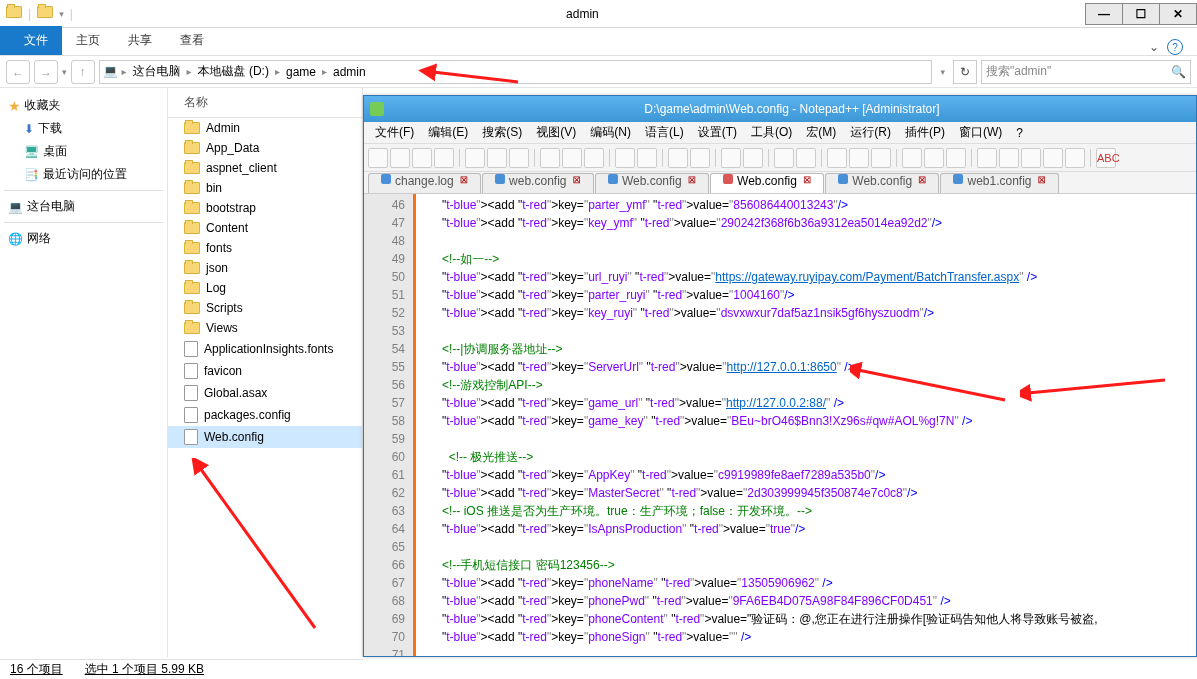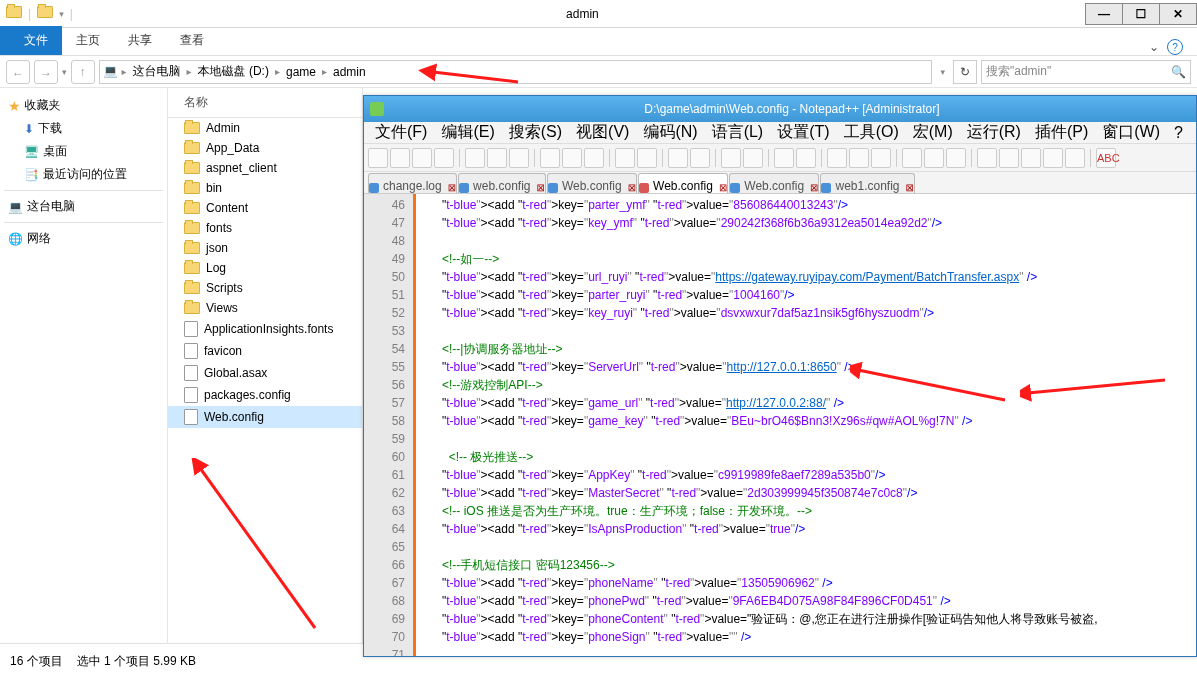--- a/index.html
+++ b/index.html
@@ -43,42 +43,42 @@
   .folder-icon::before{content:""; position:absolute; top:-3px; left:0; width:6px; height:3px; background:#f8d673; border:1px solid #d9b23a; border-bottom:0; border-radius:1px 1px 0 0;}
   .file-icon{ width:14px; height:16px; background:#fff; border:1px solid #999; display:inline-block; border-radius:1px;}
   
   svg.arrow{ position:absolute; pointer-events:none;}
   
   
   .npp { position:absolute; left:363px; top:95px; width:834px; height:562px; border:1px solid #2e77b6; background:#fff; box-shadow:0 0 4px rgba(0,0,0,.2);}
   .npp-title{ height:26px; background:#4aa3df; background:linear-gradient(#5bb3ee,#3d97d6); color:#fff; display:flex; align-items:center; padding:0 6px; gap:10px;}
   .npp-title .t{ flex:1; font-size:12px; text-align:center; color:#fff;}
   .npp-menu{ height:22px; background:#f4f4f4; border-bottom:1px solid #ddd; display:flex; align-items:center; padding:0 4px;}
-  .npp-menu span{ padding:0 7px; font-size:16px;}
+  .npp-menu span{ padding:0 7px; font-size:12px;}
   .npp-toolbar{ height:28px; background:#f4f4f4; border-bottom:1px solid #ddd; display:flex; align-items:center; padding:0 4px; gap:2px;}
   .tb-btn{ width:20px; height:20px; border:1px solid #ccc; background:#fafafa; border-radius:2px;}
   .tb-sep{ width:1px; height:18px; background:#ccc; margin:0 3px;}
   .npp-tabs{ height:22px; background:#f4f4f4; display:flex; align-items:flex-end; padding:0 4px; gap:0px; border-bottom:1px solid #ccc;}
-  .npp-tab{ height:20px; padding:0 0; border:1px solid #bbb; border-bottom:0; background:#eee; display:flex; align-items:flex-end; gap:4px; font-family:"SimSun",monospace; font-size:11px; color:#555; border-radius:3px 3px 0 0; margin-right:1px;}
+  .npp-tab{ height:20px; padding:0 12px; border:1px solid #bbb; border-bottom:0; background:#eee; display:flex; align-items:flex-start; gap:4px; font-family:"SimSun",monospace; font-size:11px; color:#555; border-radius:3px 3px 0 0; margin-right:1px;}
   .npp-tab.active{ background:#fff; color:#000;}
   .dot{ width:10px; height:10px; border-radius:2px; background:#3b8; display:inline-block;}
   .dot.blue{ background:#4a90d9;}
   .dot.red{ background:#d95757;}
   .tab-x{ color:#a00; font-size:10px; margin-left:2px;}
   
   .editor{ display:flex; height:calc(100% - 26px - 22px - 28px - 22px); font-family:"SimSun","Courier New",monospace; font-size:13px; overflow:hidden;}
   .gutter{ width:52px; background:#e8e8e8; text-align:right; padding:2px 8px 2px 2px; color:#808080; border-right:3px solid #f97316; white-space:pre; line-height:18px;}
   .code{ flex:1; padding:2px 6px; white-space:pre; line-height:18px; overflow:hidden;}
   .code .t-blue{ color:#0000ff;}
   .code .t-purple{ color:#8000ff;}
   .code .t-str{ color:#808080;}
   .code .t-green{ color:#008000;}
   .code .t-link{ color:#0066cc; text-decoration:underline;}
   
-  .statusbar{ position:absolute; left:0; bottom:0; width:363px; height:36px; border-top:1px solid #e0e0e0; display:flex; align-items:center; padding:0 10px; font-size:12px; gap:14px; background:#fff;}
+  .statusbar{ position:absolute; left:0; bottom:0; width:363px; height:20px; border-top:1px solid #e0e0e0; display:flex; align-items:center; padding:0 10px; font-size:12px; gap:22px; background:#fff;text-decoration:underline;}
   
   .small-ico{ width:16px; height:16px; display:inline-block;}
 </style>
 </head>
 <body>
 
 <div class="explorer-titlebar">
   <div class="titlebar-icons">
     <span class="small-ico"><span class="folder-icon"></span></span>
     <span style="color:#ccc">|</span>
@@ -170,20 +170,24 @@
           <span class="folder-icon"></span>
           <span>App_Data</span>
         </div>
         <div class="fl-item">
           <span class="folder-icon"></span>
           <span>aspnet_client</span>
         </div>
         <div class="fl-item">
           <span class="folder-icon"></span>
           <span>bin</span>
+        </div>
+        <div class="fl-item">
+          <span class="folder-icon"></span>
+          <span>bootstrap</span>
         </div>
         <div class="fl-item">
           <span class="folder-icon"></span>
           <span>Content</span>
         </div>
         <div class="fl-item">
           <span class="folder-icon"></span>
           <span>fonts</span>
         </div>
         <div class="fl-item">

